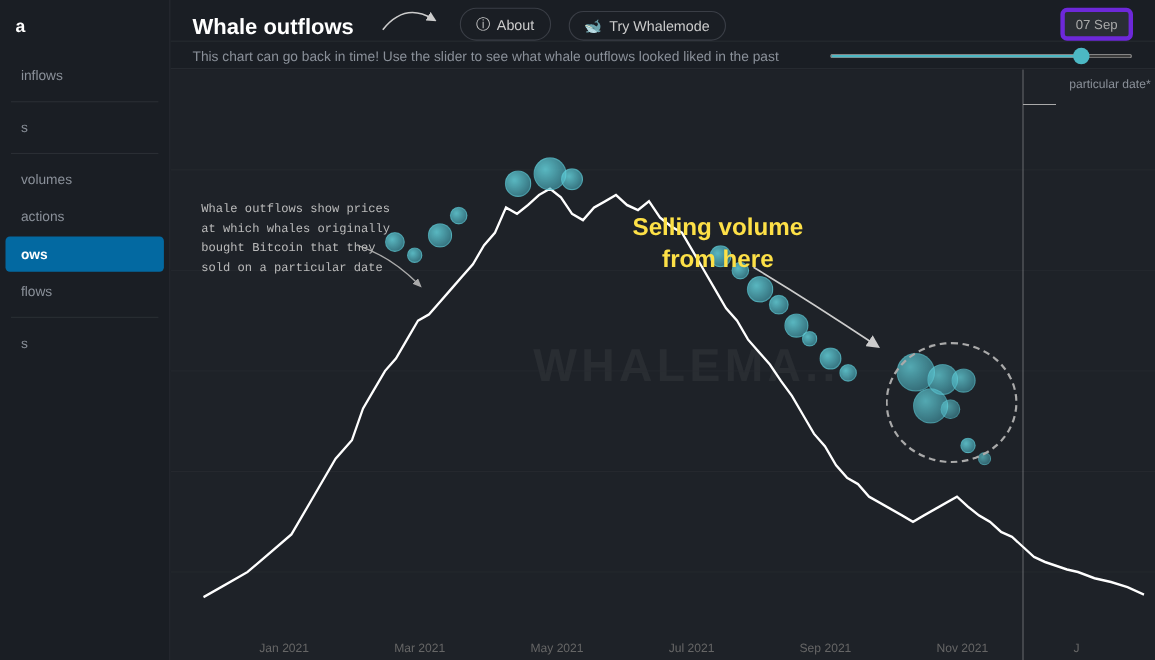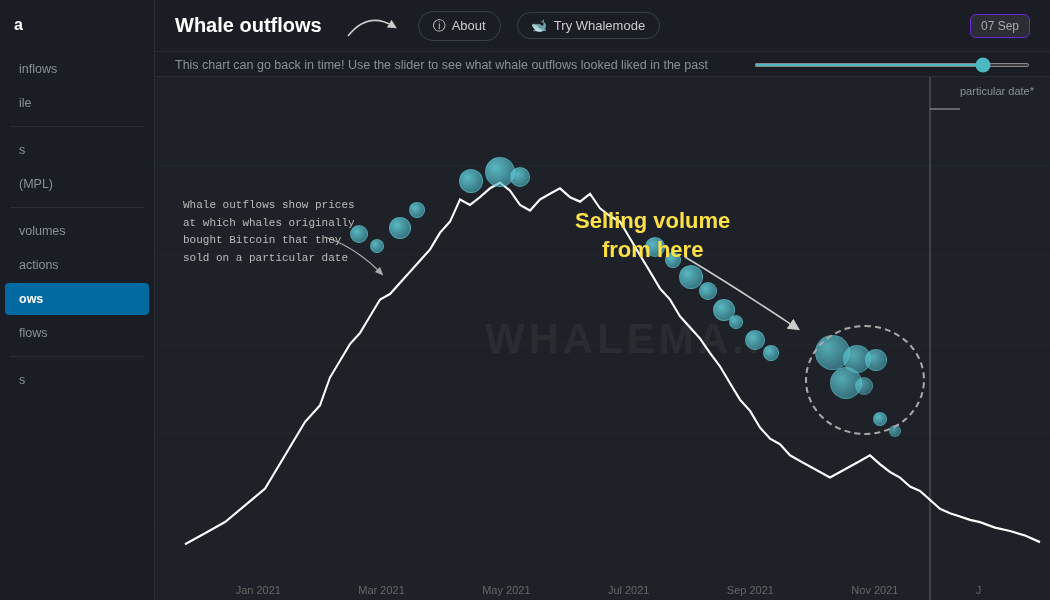--- a/index.html
+++ b/index.html
@@ -55,23 +55,23 @@
       flex: 1;
       display: flex;
       flex-direction: column;
       overflow: hidden;
     }
 
     
     #header {
       background: #1a1e24;
       display: flex;
-      align-items: center;
+      align-items: flex-end;
       padding: 0 20px;
-      height: 52px;
+      height: 38px;
       border-bottom: 1px solid #2a2e34;
       gap: 16px;
     }
     .page-title {
       color: #fff;
       font-size: 20px;
       font-weight: 700;
       margin-right: 8px;
     }
     .header-btn {
@@ -82,21 +82,21 @@
       border-radius: 20px;
       padding: 5px 14px;
       font-size: 13px;
       color: #ccc;
       background: transparent;
       cursor: pointer;
     }
     .header-spacer { flex: 1; }
     .date-badge {
       background: #2a2e34;
-      border: 1px solid #6d28d9;
+      border: 4px solid #6d28d9;
       border-radius: 6px;
       padding: 4px 10px;
       font-size: 12px;
       color: #aaa;
       white-space: nowrap;
     }
 
     
     #subtitle-bar {
       background: #1a1e24;
@@ -210,24 +210,22 @@
       color: #8a9099;
     }
 
   </style>
 </head>
 <body>
 
 <div id="sidebar">
   <div class="sidebar-logo">a</div>
   <div class="sidebar-item">inflows</div>
-  <div class="sidebar-item">ile</div>
   <div class="sidebar-divider"></div>
   <div class="sidebar-item">s</div>
-  <div class="sidebar-item">(MPL)</div>
   <div class="sidebar-divider"></div>
   <div class="sidebar-item">volumes</div>
   <div class="sidebar-item">actions</div>
   <div class="sidebar-item active">ows</div>
   <div class="sidebar-item">flows</div>
   <div class="sidebar-divider"></div>
   <div class="sidebar-item">s</div>
 </div>
 
 <div id="main">
@@ -407,21 +405,21 @@
 
     <svg style="position:absolute;top:150px;left:160px;width:80px;height:60px;pointer-events:none;">
       <defs>
         <marker id="arr3" markerWidth="7" markerHeight="7" refX="3" refY="3" orient="auto">
           <path d="M0,0 L7,3 L0,6 Z" fill="#aaa"></path>
         </marker>
       </defs>
       <path d="M 10,10 Q 40,20 65,45" stroke="#aaa" stroke-width="1.2" fill="none" marker-end="url(#arr3)"></path>
     </svg>
 
-    <div class="particular-date-label" style="right:16px;top:8px;">particular date*</div>
+    <div class="particular-date-label" style="right:4px;top:8px;">particular date*</div>
 
     <svg style="position:absolute;top:22px;left:770px;width:80px;height:20px;pointer-events:none;">
       <path d="M 5,10 L 35,10" stroke="#aaa" stroke-width="1" fill="none"></path>
     </svg>
 
     <div class="x-axis">
       <span>Jan 2021</span>
       <span>Mar 2021</span>
       <span>May 2021</span>
       <span>Jul 2021</span>

